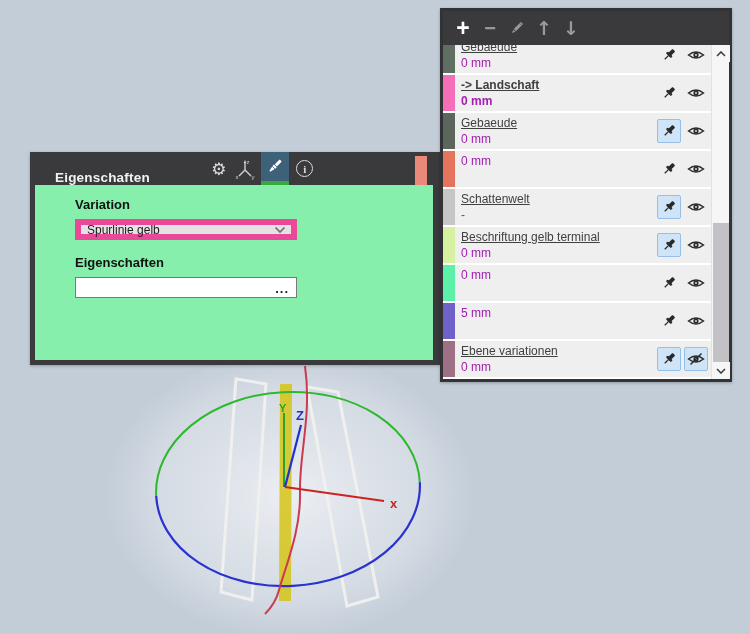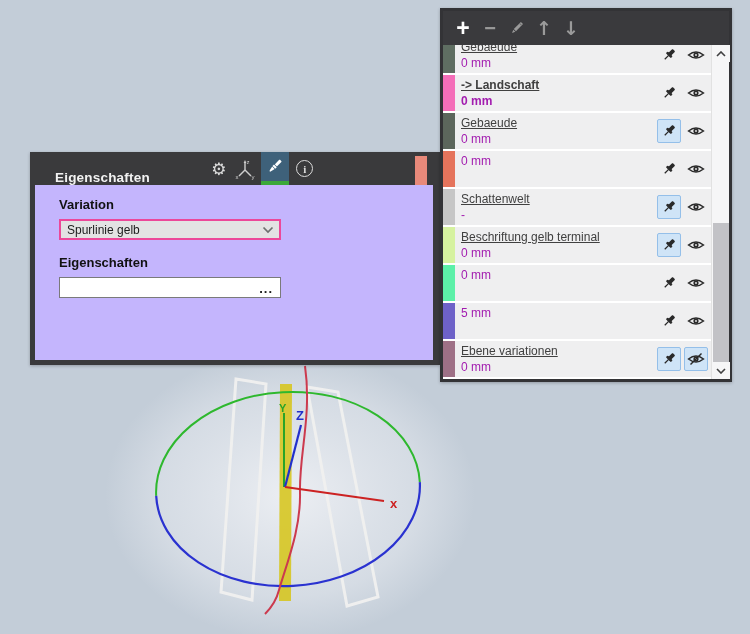--- a/index.html
+++ b/index.html
@@ -18,23 +18,23 @@
   .props-title { color:#f2f2f2; font-weight:bold; font-size:13.5px; letter-spacing:.2px; }
   .props-icons { display:flex; align-items:center; margin-left:18px; height:33px; }
   .hicon { width:26px; height:33px; display:flex; align-items:center; justify-content:center; color:#dcdcdc; }
   .gear-glyph { font-size:17px; font-family:"DejaVu Sans",sans-serif; }
   .tool-tab { width:28px; height:33px; background:#3e617a; border-bottom:4px solid #3aa83a;
     display:flex; align-items:center; justify-content:center; margin:0 3px; }
   .info-circle { width:17px; height:17px; border:1.6px solid #dcdcdc; border-radius:50%;
     display:flex; align-items:center; justify-content:center; color:#dcdcdc;
     font-size:11px; font-weight:bold; font-family:"Liberation Serif",serif; }
   .layer-indicator { width:12px; height:29px; background:#e8897a; margin-left:auto; margin-right:11px; }
-  .props-body { position:absolute; left:0; top:33px; right:0; bottom:0; background:#c4b5fd; padding:12px 0 0 24px; }
+  .props-body { position:absolute; left:0; top:33px; right:0; bottom:0; background:#86efac; padding:12px 0 0 40px; }
   .field-label { font-size:13px; font-weight:bold; color:#111; margin-bottom:7px; }
-  .dropdown { width:222px; height:21px; background:#e3e3e3; border:2px solid #ec4899;
+  .dropdown { width:222px; height:21px; background:#e3e3e3; border:6px solid #ec4899;
     display:flex; align-items:center; padding:0 5px 0 6px; margin-bottom:15px; }
   .dropdown-value { font-size:12px; color:#1c1c1c; flex:1; }
   .text-input { width:222px; height:21px; background:#fff; border:1px solid #7a7a7a;
     display:flex; align-items:center; padding:0 7px 0 6px; }
   .input-value { font-size:12px; color:#1c1c1c; flex:1; }
   .browse-dots { font-size:13px; font-weight:bold; color:#1c1c1c; letter-spacing:1px; line-height:10px; align-self:flex-end; padding-bottom:3px; }
 
   
   .layers-panel { position:absolute; left:440px; top:8px; width:292px; height:374px;
     border:3px solid #333336; background:#fff; box-shadow:0 1px 3px rgba(0,0,0,.25); }

